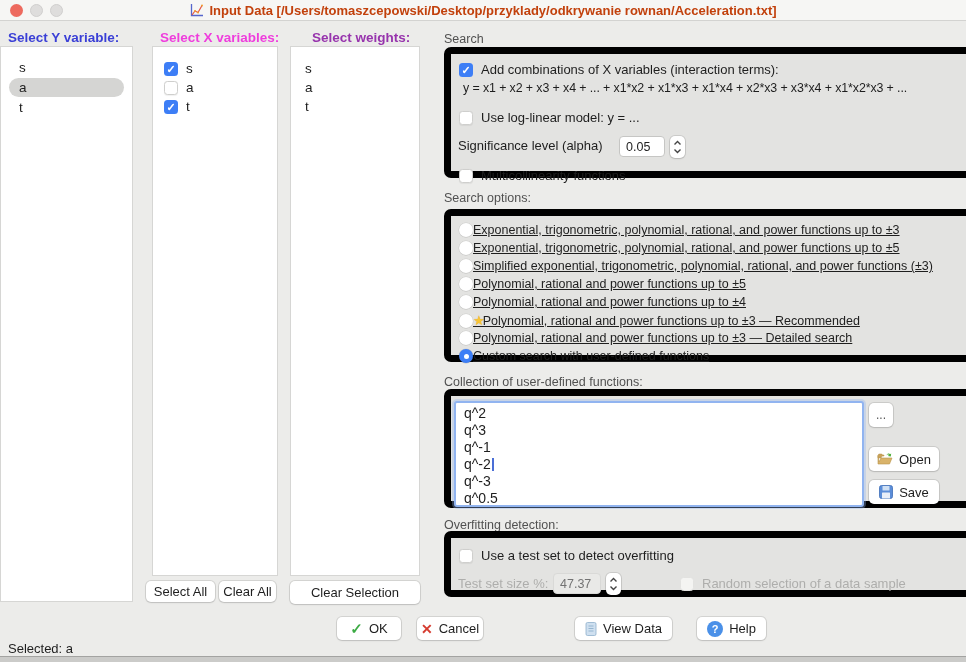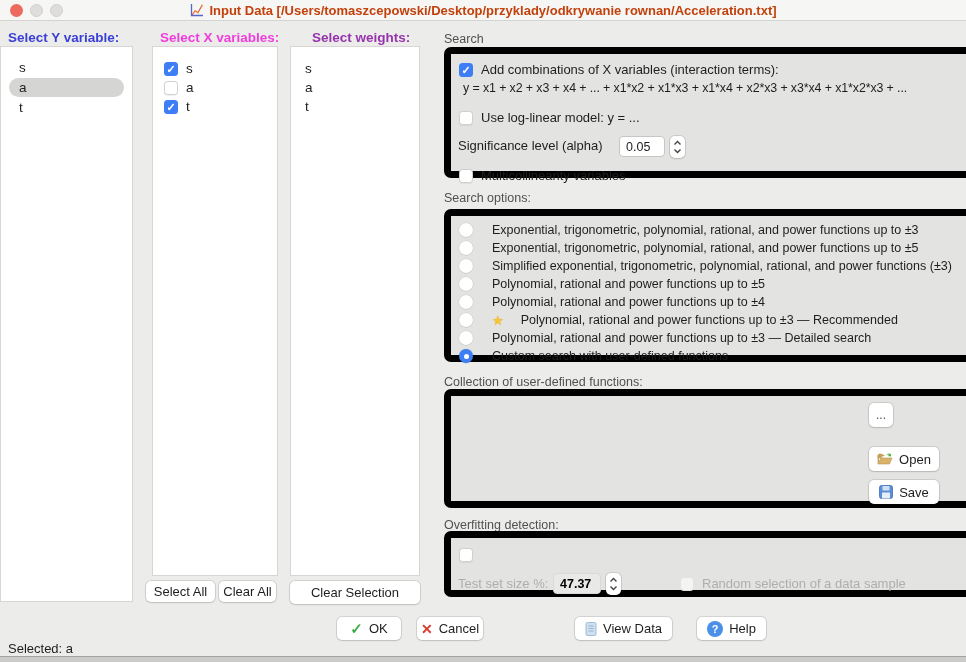--- a/index.html
+++ b/index.html
@@ -43,23 +43,23 @@
 
   
   .btn { position:absolute; background:#fff; border:none; border-radius:5px; box-shadow:0 0 0 1px rgba(0,0,0,0.10), 0 1px 2px rgba(0,0,0,0.10); font-size:13px; font-family:"Liberation Sans",sans-serif; color:#1e1e1e; display:flex; align-items:center; justify-content:center; gap:6px; }
 
   
   .seclabel { position:absolute; font-size:12.5px; color:#515151; }
   .gbox { position:absolute; left:444px; width:596px; background:#e3e3e1; border:7px solid #000000; border-radius:7px; }
   .row { position:absolute; display:flex; align-items:center; gap:8px; font-size:13px; white-space:nowrap; }
   .formula { position:absolute; font-size:12.4px; white-space:nowrap; letter-spacing:-0.1px; }
   .input { position:absolute; background:#fff; border:1px solid #c6c6c4; border-radius:4px; font-size:12.5px; font-family:"Liberation Sans",sans-serif; padding:0 0 0 6px; color:#1e1e1e; }
-  .input.disabled { background:#e9e9e7; border-color:#d9d9d7; color:#000000;font-weight:bold; }
+  .input.disabled { background:#e9e9e7; border-color:#d9d9d7; color:#737373; }
   .stepper { position:absolute; width:15px; height:22px; background:#fff; border-radius:5px; box-shadow:0 0 0 1px rgba(0,0,0,0.10), 0 1px 2px rgba(0,0,0,0.10); display:flex; flex-direction:column; align-items:center; justify-content:center; }
-  .radiorow { position:absolute; left:8px; display:flex; align-items:flex-start; gap:19px; font-size:12.5px; white-space:nowrap; }
+  .radiorow { position:absolute; left:8px; display:flex; align-items:center; gap:0; font-size:12.5px; white-space:nowrap;text-decoration:underline; }
   .star { color:#f8c535; font-size:13px; text-shadow:0 0 1px #d99a2b; margin-right:-2px; }
   .graytext { color:#aeaeac; }
 
   
   .fta { position:absolute; left:3px; top:5px; width:410px; height:106px; background:#fff; border:2px solid #91b4f0; border-radius:3px; box-shadow:0 0 0 2px rgba(145,180,240,0.35); overflow:hidden; padding:2px 0 0 8px; }
   .fn-line { font-size:14px; line-height:17px; white-space:pre; }
   .fn-line:nth-child(4)::after { content:""; display:inline-block; width:2px; height:13px; background:#4b6fd6; vertical-align:-2px; margin-left:1px; }
 
   .status { position:absolute; left:8px; top:641px; font-size:13px; }
   .bottomstrip { position:absolute; left:0; top:656px; width:966px; height:6px; background:#cbcbc9; border-top:1px solid #a3a3a1; }
@@ -145,21 +145,21 @@
     </div>
     <input class="input" style="left: 168px; top: 82px; width: 46px; height: 21px;" readonly="" value="0.05">
     <div class="stepper" style="left:219px; top:82px;">
       <svg width="11" height="18" viewBox="0 0 11 18">
           <path d="M2.5 6.5 L5.5 3.5 L8.5 6.5" stroke="#444" stroke-width="1.4" fill="none"></path>
           <path d="M2.5 11.5 L5.5 14.5 L8.5 11.5" stroke="#444" stroke-width="1.4" fill="none"></path>
         </svg>
     </div>
     <div class="row" style="left:8px; top:114px;">
       <span class="cb unchecked"></span>
-      <span>Multicollinearity variables</span>
+      <span>Multicollinearity functions</span>
     </div>
   </div>
 
   <div class="seclabel" style="left:444px; top:191px;">Search options:</div>
   <div class="gbox" style="top:209px; height:153px;">
     <div class="radiorow" style="top:7px;">
         <span class="radio"></span>
         <span>Exponential, trigonometric, polynomial, rational, and power functions up to ±3</span>
       </div>
     <div class="radiorow" style="top:25px;">
@@ -188,20 +188,29 @@
         <span>Polynomial, rational and power functions up to ±3 — Detailed search</span>
       </div>
     <div class="radiorow" style="top:133px;">
         <span class="radio selected"></span>
         <span>Custom search with user-defined functions</span>
       </div>
   </div>
 
   <div class="seclabel" style="left:444px; top:375px;">Collection of user-defined functions:</div>
   <div class="gbox" style="top:389px; height:119px;">
+    <div class="fta">
+      <div class="fn-line">q^2</div>
+      <div class="fn-line">q^3</div>
+      <div class="fn-line">q^-1</div>
+      <div class="fn-line">q^-2</div>
+      <div class="fn-line">q^-3</div>
+      <div class="fn-line">q^0.5</div>
+
+    </div>
     <button class="btn" style="left:418px; top:7px; width:24px; height:24px; font-size:12px; color:#555;">...</button>
     <button class="btn" style="left:418px; top:51px; width:70px; height:24px;">
       <span class="icon-inline">
         <svg width="16" height="14" viewBox="0 0 16 14">
           <path d="M1 3.5 L1 12 L12.5 12 L15 6 L4 6 L2 10 Z" fill="#d9b36a" stroke="#b8934a" stroke-width="0.6"></path>
           <path d="M1 3.5 L1 6 L4 6 L5 4 L7 4 L7 3 L5.5 3 L4.8 2 L1.8 2 Z" fill="#c9a258" stroke="#b8934a" stroke-width="0.5"></path>
           <path d="M9 3.5 C10.5 1 12.5 1 13 2.2 L14.2 1.6 L13.8 4.6 L10.8 4 L12 3 C11.2 2.2 10 2.6 9 3.5 Z" fill="#4eae3a"></path>
         </svg>
       </span>
       <span>Open</span>
@@ -215,20 +224,21 @@
         </svg>
       </span>
       <span>Save</span>
     </button>
   </div>
 
   <div class="seclabel" style="left:444px; top:518px;">Overfitting detection:</div>
   <div class="gbox" style="top:531px; height:66px;">
     <div class="row" style="left:8px; top:10px;">
       <span class="cb unchecked"></span>
+      <span>Use a test set to detect overfitting</span>
     </div>
     <div class="row graytext" style="left:7px; top:38px;">
       <span>Test set size %:</span>
     </div>
     <input class="input disabled" style="left: 102px; top: 35px; width: 48px; height: 21px;" readonly="" value="47.37">
     <div class="stepper" style="left:155px; top:35px;">
       <svg width="11" height="18" viewBox="0 0 11 18">
           <path d="M2.5 6.5 L5.5 3.5 L8.5 6.5" stroke="#444" stroke-width="1.4" fill="none"></path>
           <path d="M2.5 11.5 L5.5 14.5 L8.5 11.5" stroke="#444" stroke-width="1.4" fill="none"></path>
         </svg>

